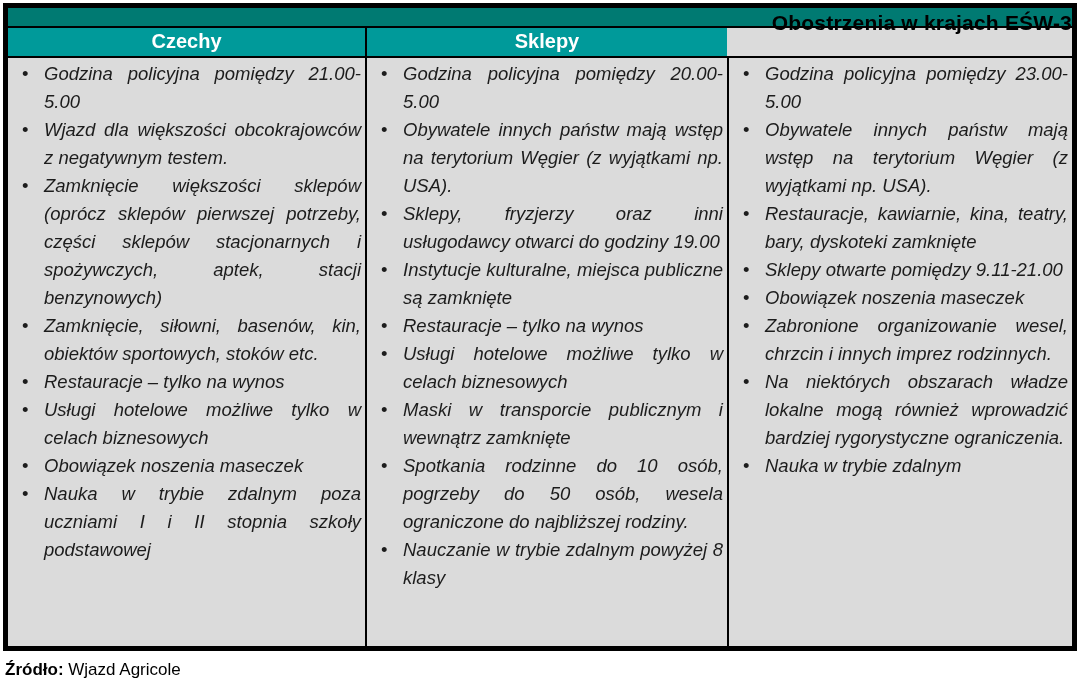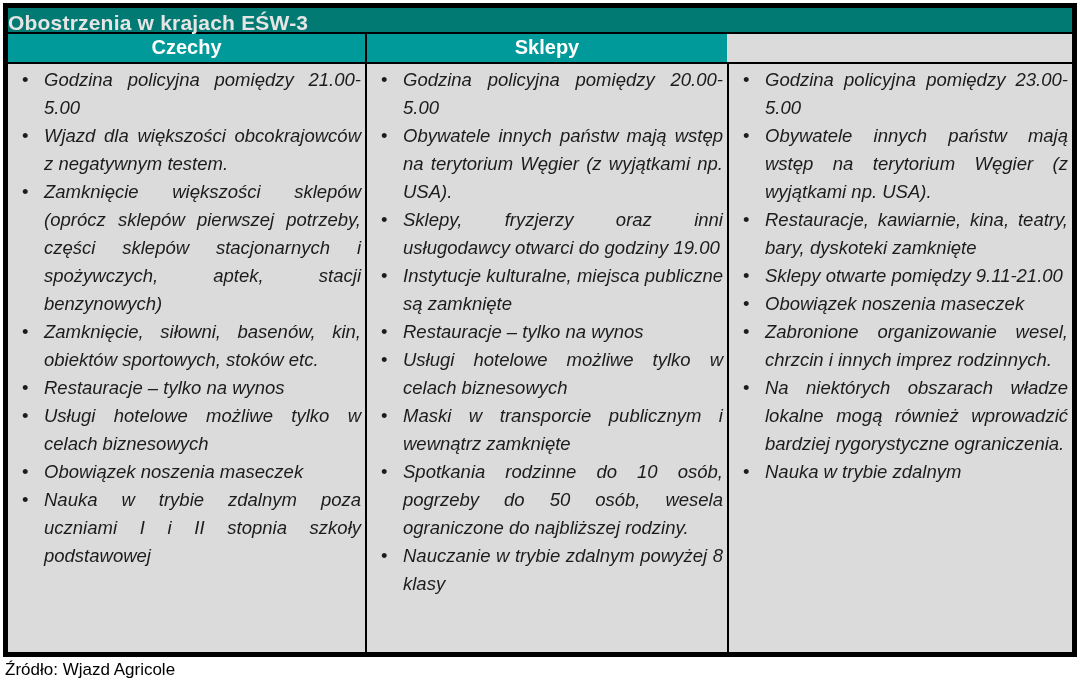--- a/index.html
+++ b/index.html
@@ -12,25 +12,25 @@
   }
   .table-outer {
     position: absolute;
     left: 3px; top: 3px;
     width: 1074px;
     border: 5px solid #000;
     background: #dbdbdb;
   }
   .title-row {
     background: #007a72;
-    color: #e5e5e5;
+    color: #000000;
     font-weight: bold;
     font-size: 21px;
-    text-align: left;
-    height: 26px;
+    text-align: right;
+    height: 20px;
     line-height: 30px;
     border-bottom: 2px solid #000;
     letter-spacing: 0.2px;
   }
   .header-row {
     display: grid;
     grid-template-columns: 357px 362px 345px;
     border-bottom: 2px solid #000;
   }
   .header-cell {
@@ -70,21 +70,21 @@
     display: block;
     text-align: justify;
     font-style: italic;
   }
   .source-line {
     position: absolute;
     left: 5px; top: 660px;
     font-size: 17px;
     color: #000;
   }
-  .source-label { font-weight: normal; }
+  .source-label { font-weight: bold; }
 </style>
 </head>
 <body>
 
 <div class="table-outer">
   <div class="title-row">Obostrzenia w krajach EŚW-3</div>
 
   <div class="header-row">
     <div class="header-cell">Czechy</div>
     <div class="header-cell">Sklepy</div>

